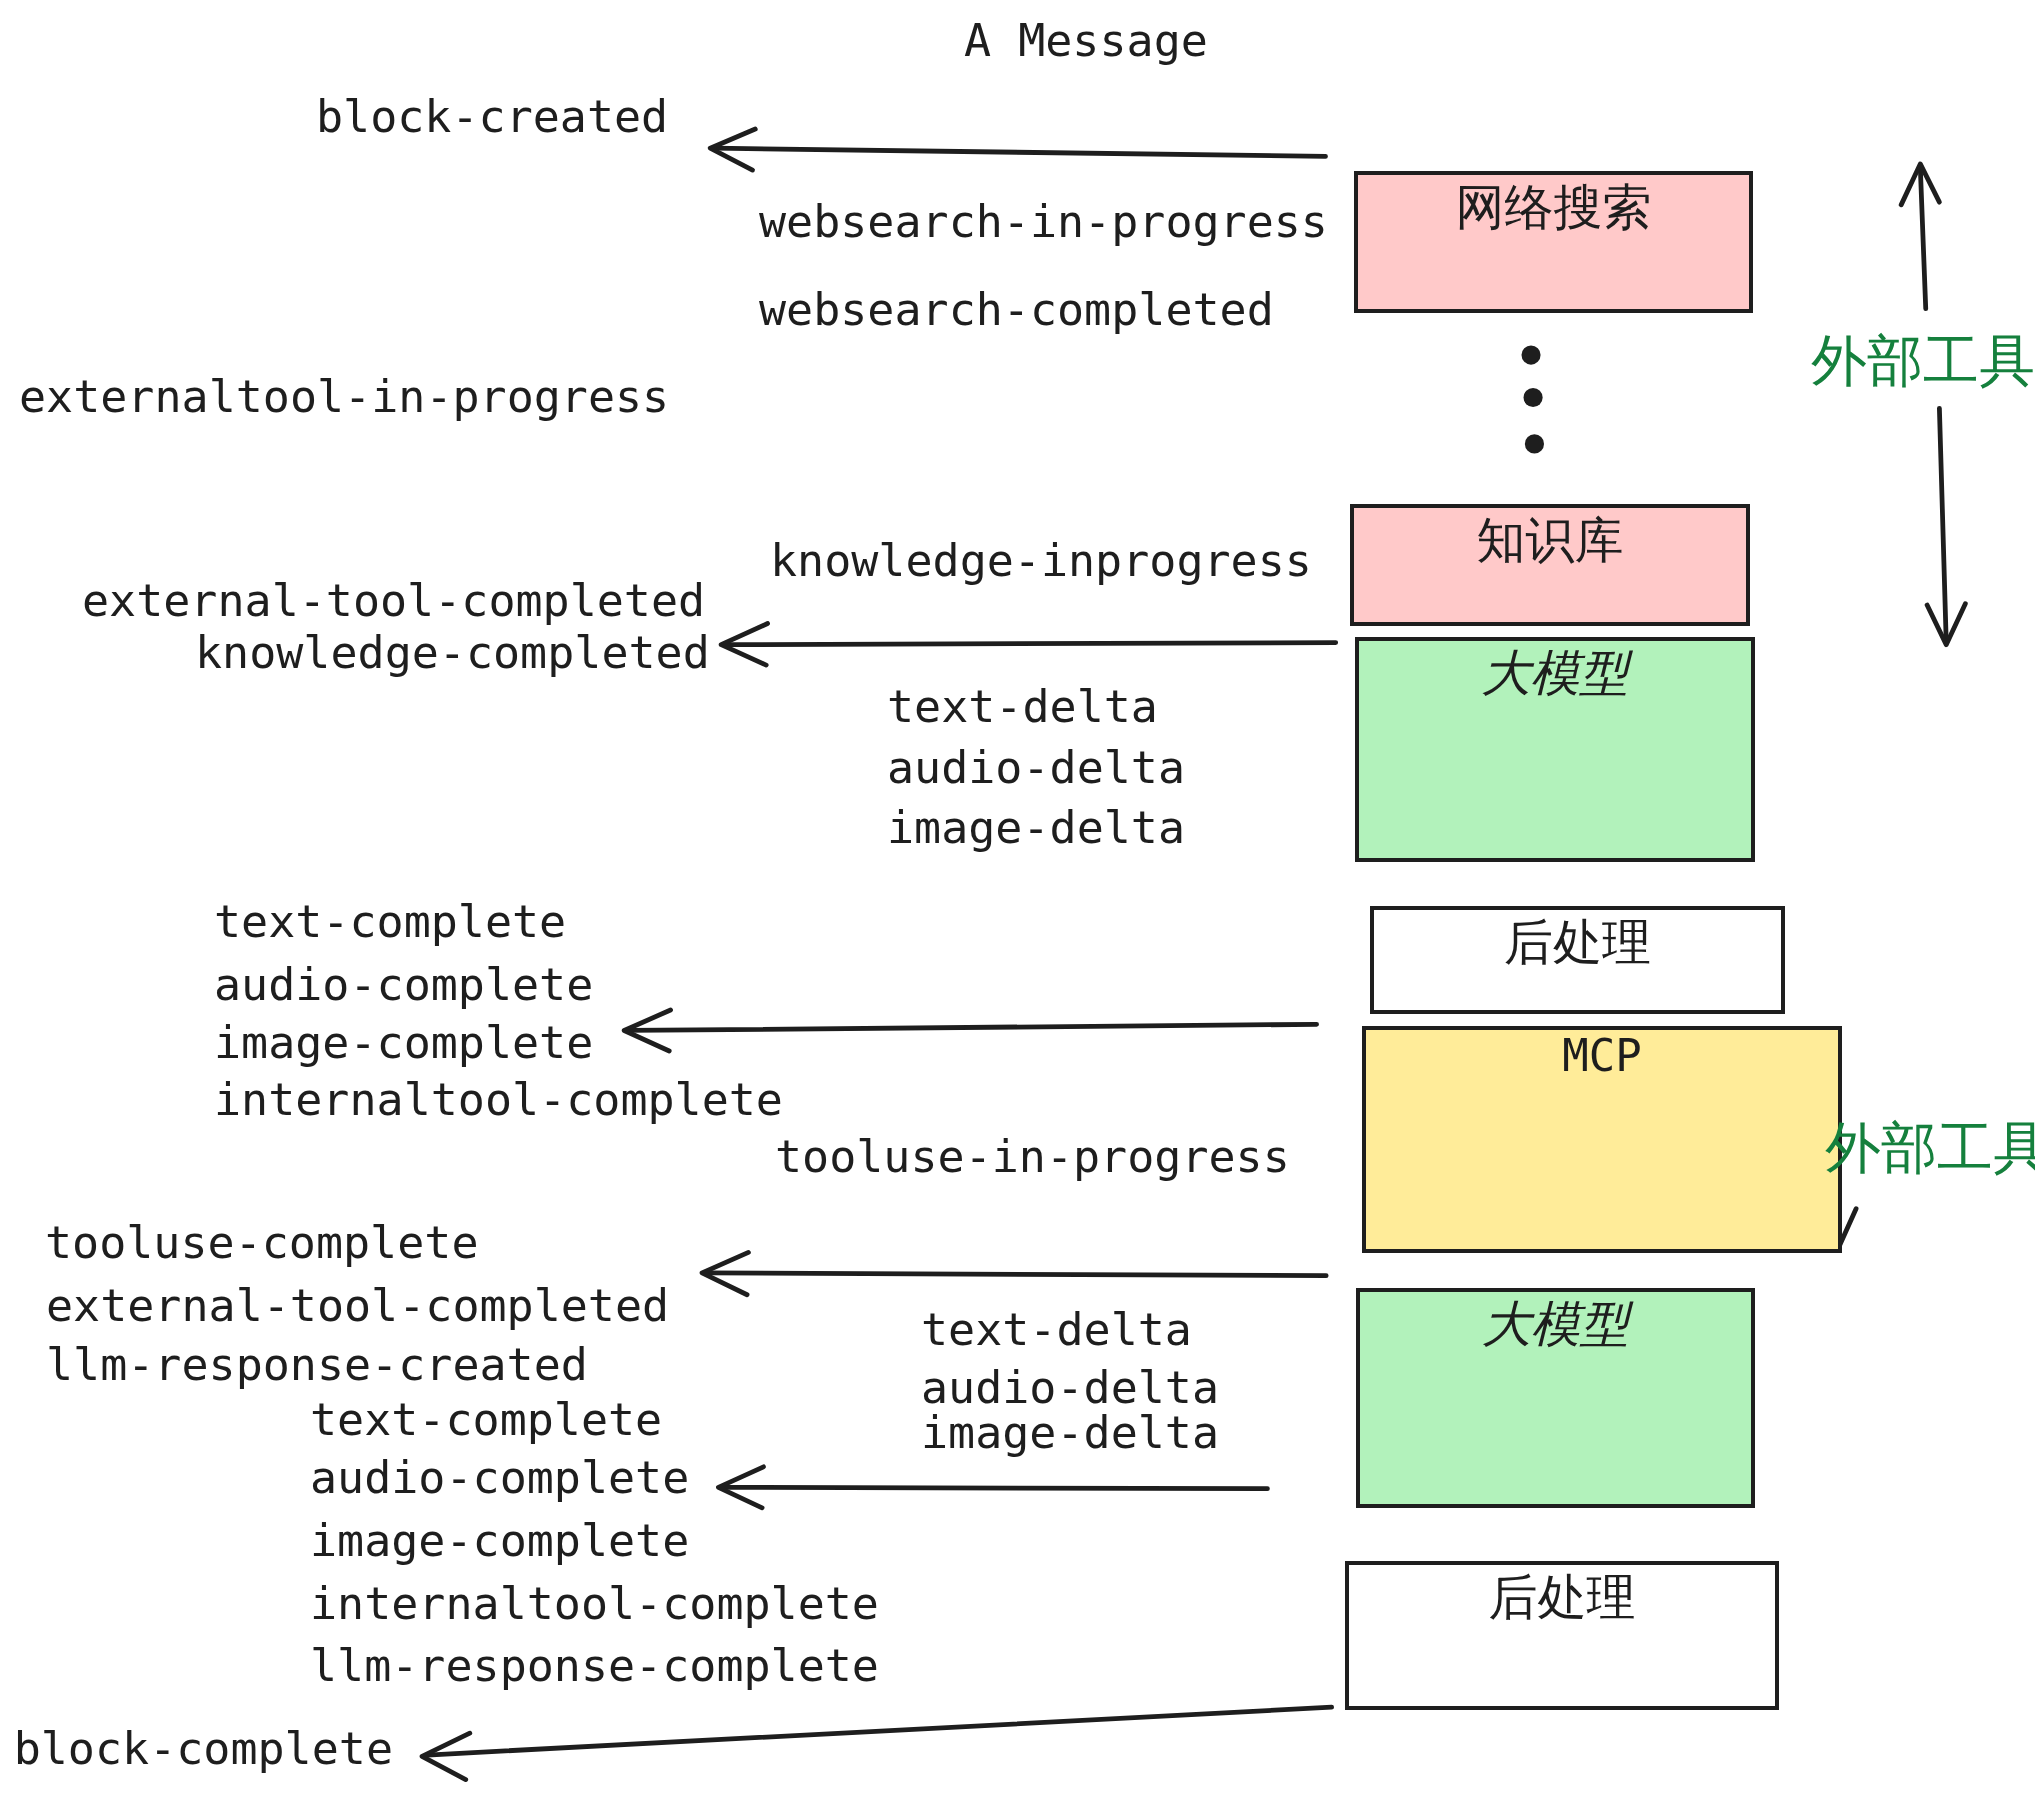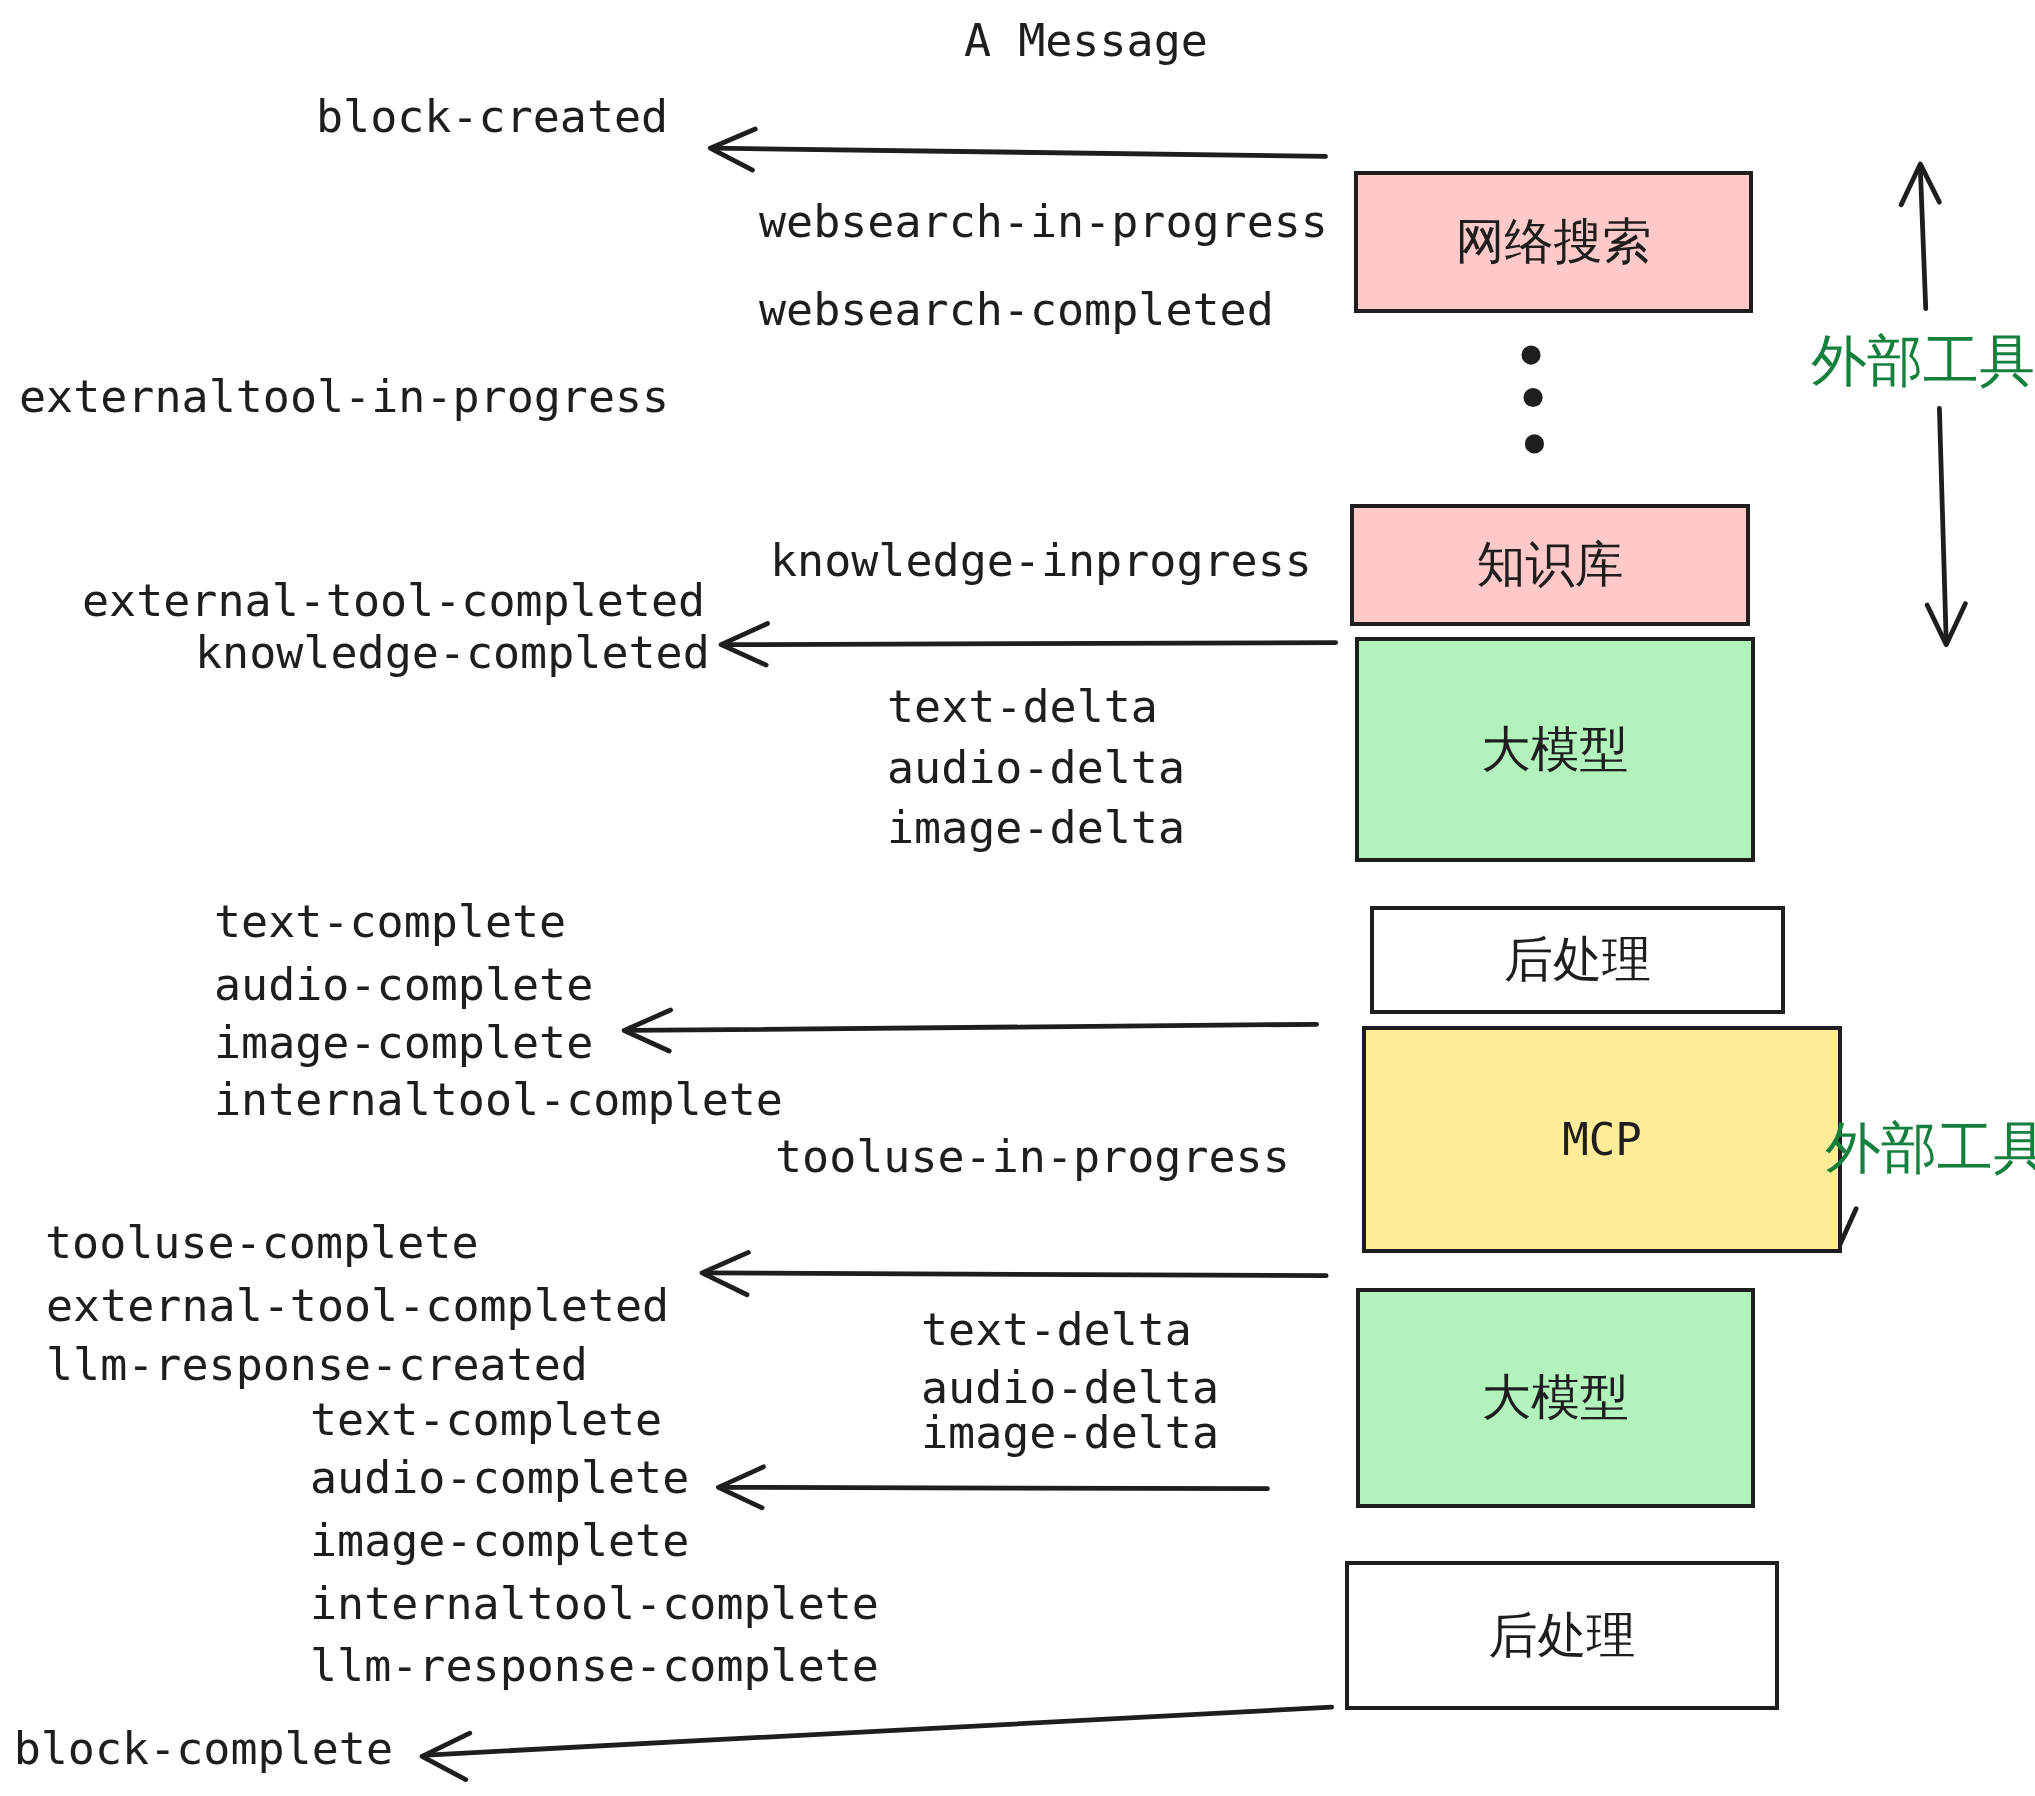--- a/index.html
+++ b/index.html
@@ -30,35 +30,35 @@
     font-size: 45px;
     line-height: 1.1;
     white-space: nowrap;
     color: #1e1e1e;
   }
   .box {
     position: absolute;
     box-sizing: border-box;
     border: 4.1px solid #1e1e1e;
     display: flex;
-    align-items: center;
+    align-items: flex-start;
     justify-content: center;
   }
   .box .lbl {
     font-family: "DejaVu Sans", "Liberation Sans", sans-serif;
     font-size: 49px;
     color: #1e1e1e;
     white-space: nowrap;
   }
   .box.mono .lbl {
     font-family: "DejaVu Sans Mono", "Liberation Mono", monospace;
     font-size: 44px;
   }
   .box.pink   { background: #ffc9c9; }
-  .box.green  { background: #b2f2bb; }
+  .box.green  { background: #b2f2bb; font-style: italic; }
   .box.yellow { background: #ffec99; }
   .box.white  { background: #ffffff; margin-top: 7px; }
   .side-label {
     position: absolute;
     font-family: "DejaVu Sans", "Liberation Sans", sans-serif;
     font-size: 56px;
     color: #15803d;
     white-space: nowrap;
   }
 </style>

